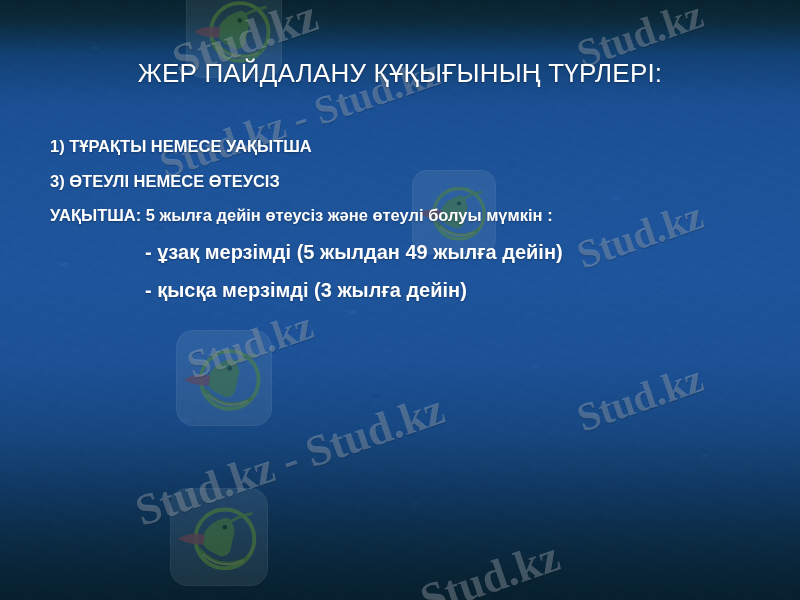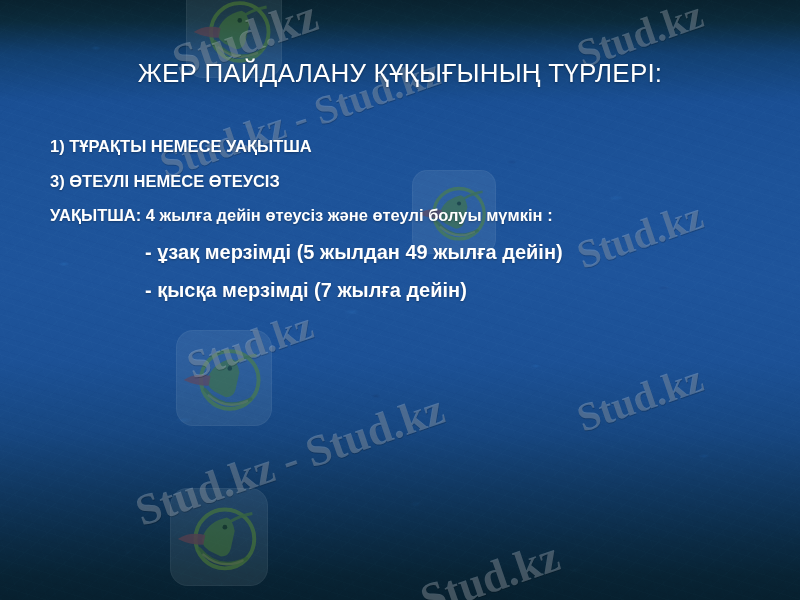--- a/index.html
+++ b/index.html
@@ -214,19 +214,19 @@
       <div class="wm-text" style="left: 490px; top: 578px; font-size: 44px; transform: translate(-50%, -50%) rotate(-19deg); transform-origin: center center;">Stud.kz</div>
       <div class="wm-text" style="left: 640px; top: 398px; font-size: 40px; transform: translate(-50%, -50%) rotate(-19deg); transform-origin: center center;">Stud.kz</div>
     </div>
 
   <div class="content">
     <h1 class="slide-title">ЖЕР ПАЙДАЛАНУ ҚҰҚЫҒЫНЫҢ ТҮРЛЕРІ:</h1>
 
     <div class="body-block" id="body-block">
         <div class="body-line">1) ТҰРАҚТЫ НЕМЕСЕ УАҚЫТША</div>
         <div class="body-line">3) ӨТЕУЛІ НЕМЕСЕ ӨТЕУСІЗ</div>
-        <div class="body-line">УАҚЫТША: 4 жылға дейін өтеусіз және өтеулі болуы мүмкін :</div>
+        <div class="body-line">УАҚЫТША: 5 жылға дейін өтеусіз және өтеулі болуы мүмкін :</div>
         <div class="body-line indent">- ұзақ мерзімді (5 жылдан 49 жылға дейін)</div>
-        <div class="body-line indent">- қысқа мерзімді (7 жылға дейін)</div>
+        <div class="body-line indent">- қысқа мерзімді (3 жылға дейін)</div>
       </div>
   </div>
 
 </div>
 
 </body></html>

